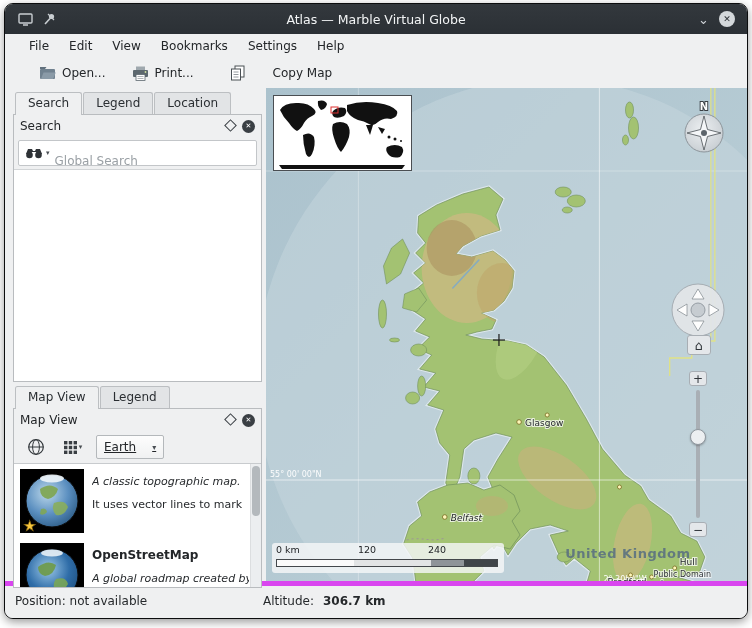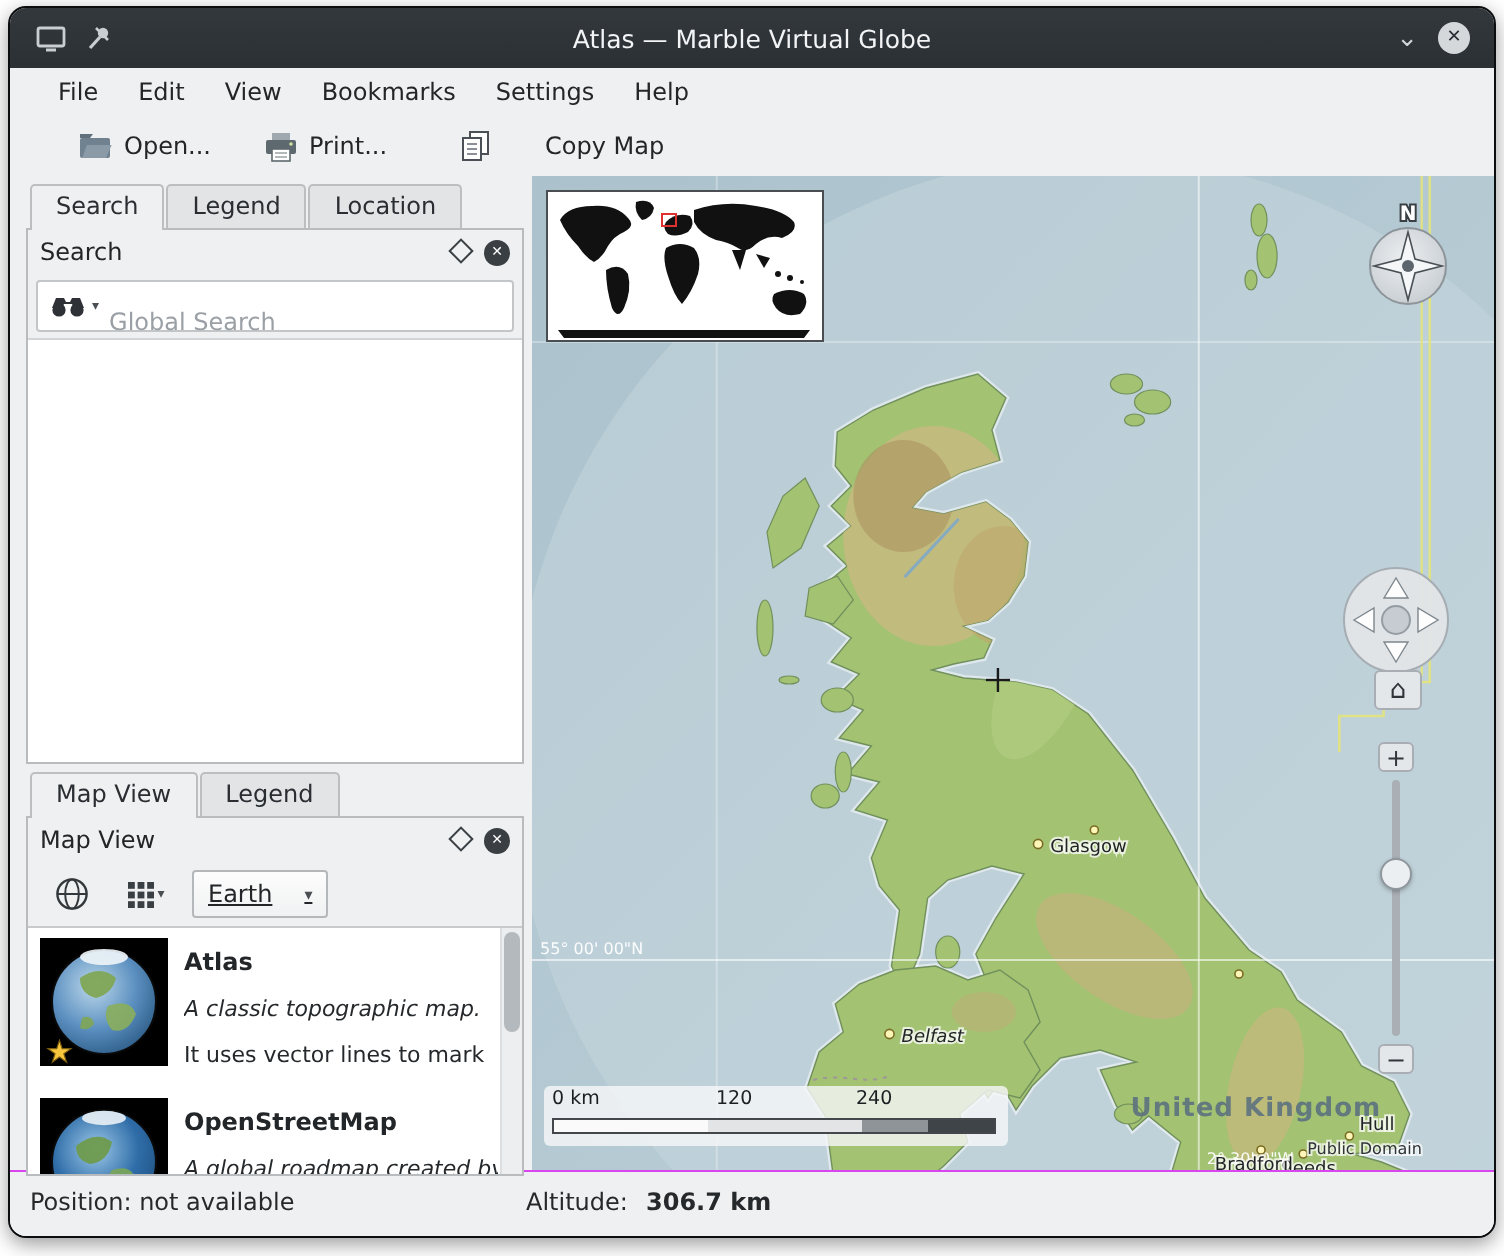--- a/index.html
+++ b/index.html
@@ -72,21 +72,21 @@
   .zoom-plus{top:283px;}
   .zoom-minus{top:434px;}
   .zoom-track{position:absolute;left:430px;top:302px;width:4px;height:128px;background:#a9afb5;border-radius:2px;}
   .zoom-handle{position:absolute;left:424px;top:341px;width:16px;height:16px;border-radius:50%;background:#eceff1;
     border:1px solid #8f979e;box-shadow:0 1px 2px rgba(0,0,0,.25);box-sizing:border-box;}
   .scalebar{position:absolute;left:6px;top:455px;width:232px;height:30px;background:rgba(245,247,248,.82);border-radius:3px;}
   .scale-label{position:absolute;top:1px;font-size:9.5px;color:#1c1f22;}
   .scale-bar{position:absolute;left:4px;top:16px;width:222px;height:8px;border:1px solid #43474b;box-sizing:border-box;
     background:linear-gradient(to right,#fafafa 0 35%,#e2e4e5 35% 70%,#8f9499 70% 85%,#3f4449 85% 100%);}
   
-  .statusbar{position:absolute;left:0;right:0;bottom:0;height:32px;border-top:1px solid #d946ef;background:#eff0f1;}
+  .statusbar{position:absolute;left:0;right:0;bottom:0;height:32px;border-top:5px solid #d946ef;background:#eff0f1;}
   .statusbar span{position:absolute;top:8px;font-size:12px;color:#26292c;white-space:nowrap;}
   .grat{font-size:8px;fill:#ffffff;opacity:.95;}
   .citylabel{font-size:9px;fill:#1f2326;paint-order:stroke;stroke:rgba(255,255,255,.75);stroke-width:2px;}
 </style>
 </head>
 <body>
 
 <div class="window">
 
   <div class="titlebar">
@@ -229,21 +229,20 @@
                 </defs>
                 <rect width="64" height="64" fill="#000"></rect>
                 <circle cx="32" cy="32" r="26" fill="url(#gA)" stroke="#0a0a0a"></circle>
                 <path d="M20,20 Q30,13 38,20 Q36,28 28,30 Q20,28 20,20 Z" fill="#7fa655" opacity="0.95"></path>
                 <path d="M34,34 Q45,30 48,38 Q44,48 36,46 Q31,40 34,34 Z" fill="#8aae5c" opacity="0.9"></path>
                 <path d="M21,40 Q26,38 27,43 Q24,47 20,45 Z" fill="#7fa655" opacity="0.9"></path>
                 <ellipse cx="32" cy="9.5" rx="12" ry="4" fill="#edf3f7" opacity="0.92"></ellipse>
                 <text x="3" y="62" font-size="15" fill="#f8c73d" stroke="#7a5c10" stroke-width="0.6">★</text>
               </svg>
               <div class="map-row-text">
-                <div class="map-name">Atlas</div>
                 <div class="map-desc italic">A classic topographic map.</div>
                 <div class="map-desc">It uses vector lines to mark</div>
               </div>
             </div>
             <div class="map-row">
               <svg class="thumb" viewBox="0 0 64 64">
                 <defs>
                   <radialGradient id="gO" cx="42%" cy="38%" r="75%">
                     <stop offset="0%" stop-color="#9cc8e8"></stop>
                       <stop offset="55%" stop-color="#2f6da8"></stop>

